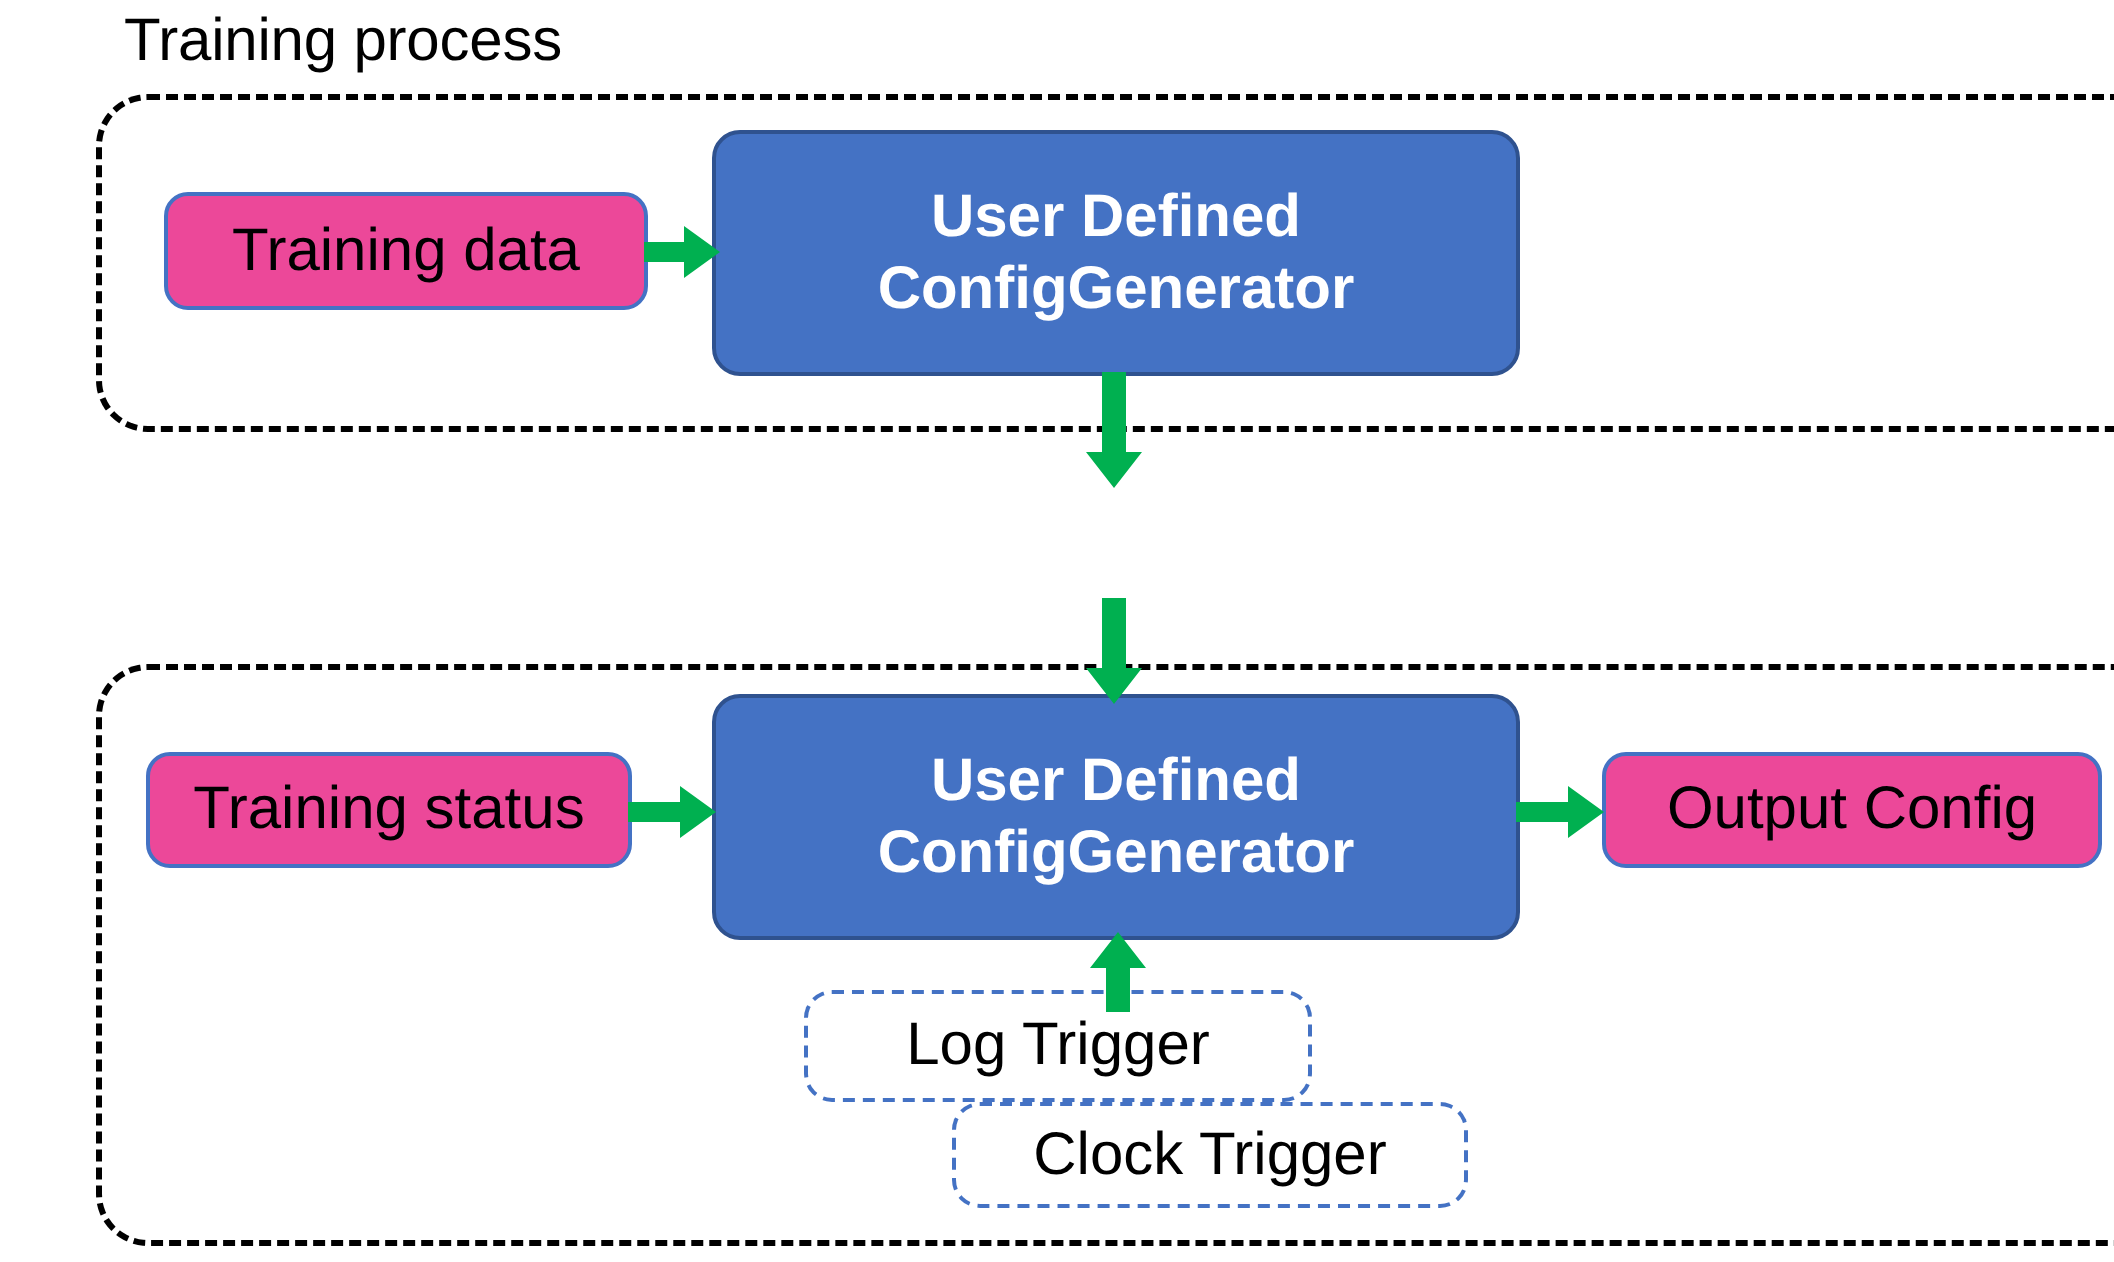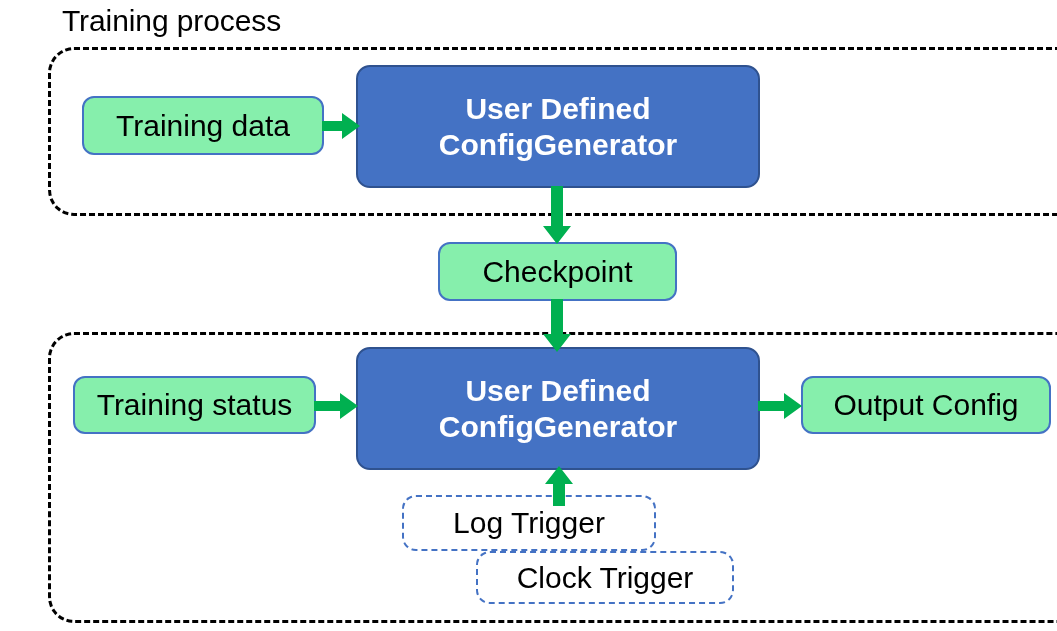--- a/index.html
+++ b/index.html
@@ -45,21 +45,21 @@
 
   
   .node {
     position: absolute;
     box-sizing: border-box;
     display: flex;
     align-items: center;
     justify-content: center;
     text-align: center;
     color: #000000;
-    background: #86efac;
+    background: #ec4899;
   }
   .node-outline {
     border: 2px solid #4472C4;
     border-radius: 12px;
     font-size: 30px;
     line-height: 34px;
   }
   .node-primary {
     background: #4472C4;
     border: 2px solid #2F528F;
@@ -132,23 +132,20 @@
       <path d="M0,10 L20,10 L20,2 L38,15 L20,28 L20,20 L0,20 Z" fill="#00B050"></path>
     </svg>
   </div>
 
   <div class="arrow" id="arrow-generator-to-checkpoint">
     <svg width="30" height="60" viewBox="0 0 30 60" aria-hidden="true">
       <path d="M9,0 L21,0 L21,40 L29,40 L15,58 L1,40 L9,40 Z" fill="#00B050"></path>
     </svg>
   </div>
 
-  <div class="node node-outline" id="node-checkpoint" style="border-color: rgb(68, 114, 196); color: rgb(0, 0, 0);">
-    <span>Checkpoint</span>
-  </div>
 
   <div class="arrow" id="arrow-checkpoint-to-generator">
     <svg width="30" height="55" viewBox="0 0 30 55" aria-hidden="true">
       <path d="M9,0 L21,0 L21,35 L29,35 L15,53 L1,35 L9,35 Z" fill="#00B050"></path>
     </svg>
   </div>
 
 
   <div class="process-container" id="container-inference" style="border-color: rgb(0, 0, 0);"></div>
 

